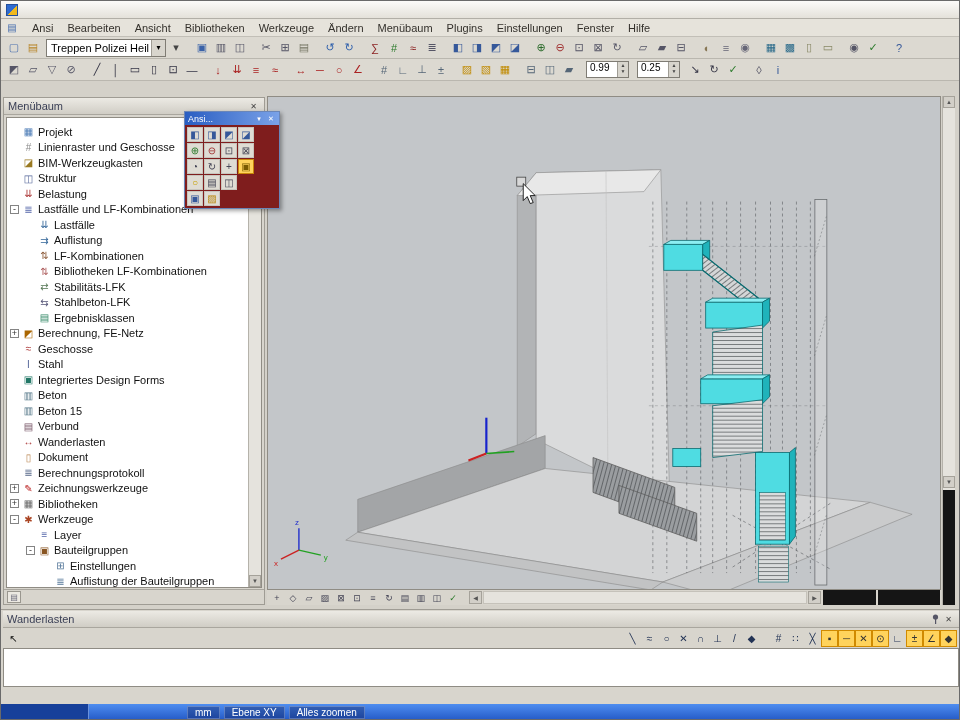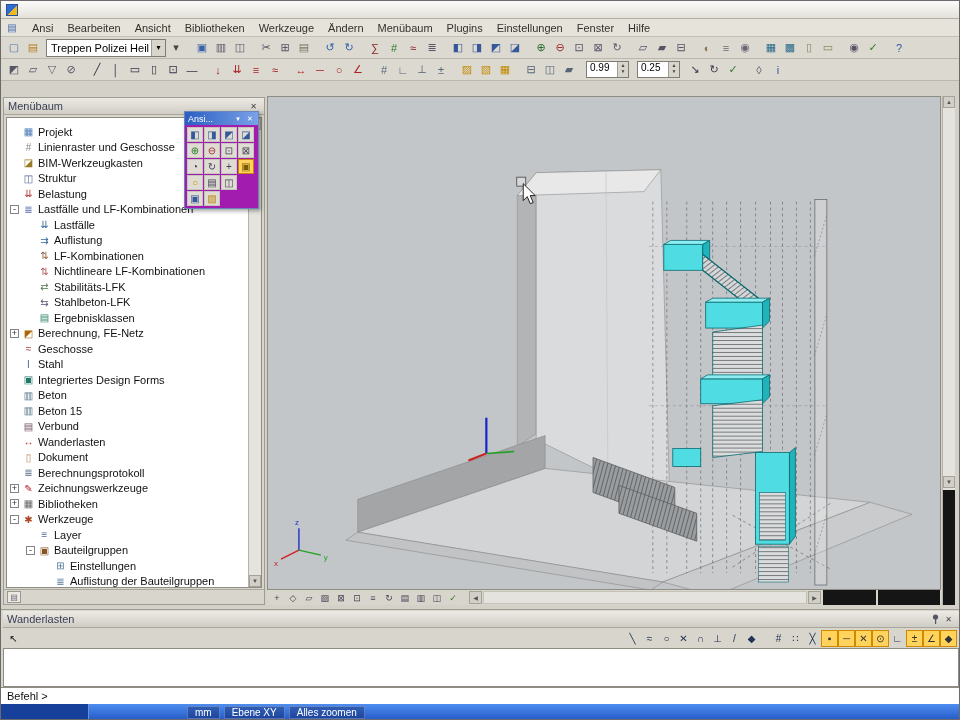--- a/index.html
+++ b/index.html
@@ -40,21 +40,21 @@
 .viewport svg{display:block;width:100%;height:100%}
 .vp-bottom{position:absolute;left:266px;top:509px;width:674px;height:15px;background:#d8d5cd}
 .vpb-icons{position:absolute;left:2px;top:0;height:15px;display:flex;align-items:center}
 .vicon{width:16px;height:14px;font-size:9px;display:flex;align-items:center;justify-content:center}
 .vpb-btn{position:absolute;top:1px;width:13px;height:13px;background:#d2cfc8;border:1px solid #a5a29a;font-size:6px;display:flex;align-items:center;justify-content:center;color:#555}
 .vpb-track{position:absolute;left:216px;top:1px;width:324px;height:13px;background:#e5e3dd;border:1px solid #c5c2ba}
 .blackbar{position:absolute;top:0;height:15px;background:#151515}
 .vp-scroll{position:absolute;left:941px;top:15px;width:13px;height:509px;background:#e5e3dd;border-left:1px solid #b5b2aa}
 .vps-btn{position:absolute;left:0;width:12px;height:12px;background:#d2cfc8;border:1px solid #a5a29a;font-size:6px;display:flex;align-items:center;justify-content:center;color:#555}
 .vps-black{position:absolute;left:0;top:394px;width:12px;height:115px;background:#151515}
-.palette{position:absolute;left:183px;top:30px;width:75px;background:#a21caf;border:1px solid #6a86b8;box-shadow:2px 2px 4px rgba(0,0,0,.35);z-index:60}
+.palette{position:absolute;left:183px;top:30px;width:96px;background:#7f1d1d;border:1px solid #6a86b8;box-shadow:2px 2px 4px rgba(0,0,0,.35);z-index:60}
 .pal-title{height:13px;background:linear-gradient(90deg,#2a5ec2,#7aa2e8);color:#fff;font-size:9px;display:flex;align-items:center;padding:0 3px;gap:2px}
 .pal-title .pt{flex:1;white-space:nowrap;overflow:hidden}
 .pal-btn{font-size:7px;width:10px;text-align:center}
 .pal-grid{display:grid;grid-template-columns:repeat(4,16px);gap:1px;padding:2px}
 .pcell{width:16px;height:15px;display:flex;align-items:center;justify-content:center;font-size:10px;border:1px solid #c8c5bd;background:#dfdcd4}
 .pcell.on{background:#ffd35c;border-color:#c8860a}
 .pcell.empty{visibility:hidden}
 .cmd{position:absolute;left:0;top:608px;width:960px;height:95px;background:#d8d5cd;border-top:1px solid #9f9c94}
 .cmd .panel-header{margin:1px 2px 0 2px}
 .cmd-toolbar{position:absolute;left:2px;top:19px;right:2px;height:19px;display:flex;align-items:center;padding:0 2px}
@@ -262,21 +262,21 @@
 
             <div class="trow" style="padding-left: 19px;">
               <span class="texp off"></span>
               <span class="tico" style="color: rgb(136, 85, 51);">⇅</span>
               <span class="tlab">LF-Kombinationen</span>
             </div>
 
             <div class="trow" style="padding-left: 19px;">
               <span class="texp off"></span>
               <span class="tico" style="color: rgb(170, 85, 85);">⇅</span>
-              <span class="tlab">Nichtlineare LF-Kombinationen</span>
+              <span class="tlab">Bibliotheken LF-Kombinationen</span>
             </div>
 
             <div class="trow" style="padding-left: 19px;">
               <span class="texp off"></span>
               <span class="tico" style="color: rgb(85, 119, 85);">⇄</span>
               <span class="tlab">Stabilitäts-LFK</span>
             </div>
 
             <div class="trow" style="padding-left: 19px;">
               <span class="texp off"></span>
@@ -605,23 +605,20 @@
           <span class="cicon on" style="color: rgb(51, 51, 51);">─</span>
           <span class="cicon on" style="color: rgb(51, 51, 51);">✕</span>
           <span class="cicon on" style="color: rgb(51, 51, 51);">⊙</span>
           <span class="cicon off" style="color: rgb(34, 51, 85);">∟</span>
           <span class="cicon on" style="color: rgb(51, 51, 51);">±</span>
           <span class="cicon on" style="color: rgb(51, 51, 51);">∠</span>
           <span class="cicon on" style="color: rgb(51, 51, 51);">◆</span>
         </div>
     </div>
     <div class="cmd-content"></div>
-    <div class="cmd-inputrow">
-      <input type="text" value="Befehl &gt;" style="">
-    </div>
   </div>
 
   <div class="statusbar">
     <span class="sb-left"></span>
     <div class="tbgroup">
 
     <span class="schip">mm</span>
         <span class="schip">Ebene XY</span>
         <span class="schip">Alles zoomen</span>
       </div>

